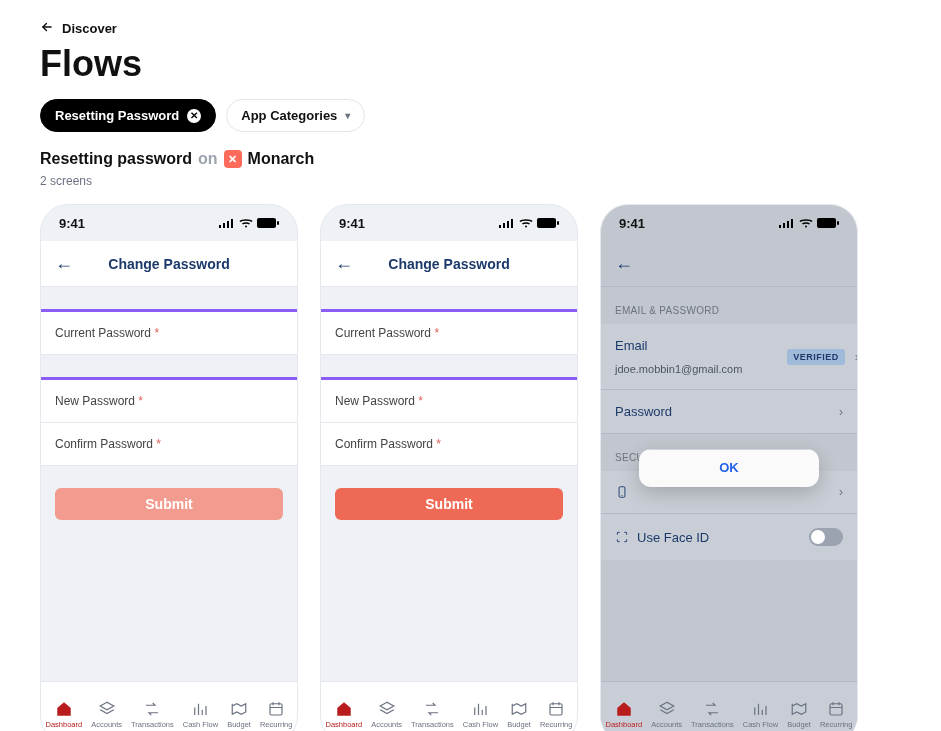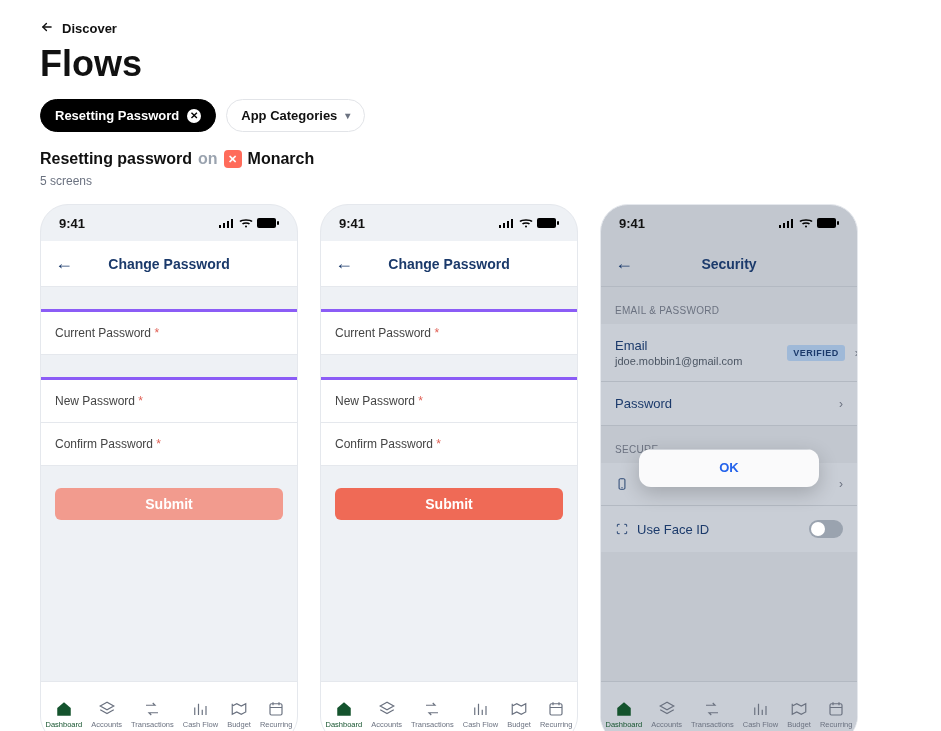--- a/index.html
+++ b/index.html
@@ -128,21 +128,21 @@
 
   
   .sec-label { font-size: 10px; color: #6b7280; padding: 18px 14px 8px 14px; letter-spacing: 0.3px; }
   .sec-row {
     background: #c9ced6;
     padding: 14px 14px;
     display: flex; align-items: center; justify-content: space-between;
     border-bottom: 1px solid #b3b9c2;
     font-size: 13px; color: #1b3a6b;
   }
-  .sec-row .left { display: flex; flex-direction: column; gap: 2px; }
+  .sec-row .left { display: flex; flex-direction: column; gap: 10px; }
   .sec-row .sub { font-size: 11px; color: #4b5563; }
   .sec-row .right { display: flex; align-items: center; gap: 10px; margin-left: 45px; }
   .badge {
     font-size: 9px; letter-spacing: 0.5px; font-weight: 700;
     padding: 3px 6px; border-radius: 3px; background: #9fb9d8; color: #1b3a6b;
   }
   .chev-right { color: #6b7280; font-size: 12px; }
   .toggle {
     width: 34px; height: 18px; border-radius: 9px; background: #9aa3af;
     position: relative;
@@ -166,21 +166,21 @@
 
   
   .tabbar {
     height: 62px; background: #fff;
     display: flex; justify-content: space-around; align-items: center;
     padding-top: 4px;
     border-top: 1px solid #e5e8ed;
   }
   .phone.dim .tabbar { background: #c9ced6; border-top-color: #b3b9c2; }
   .tab { display: flex; flex-direction: column; align-items: center; gap: 2px; color: #6b7280; cursor: pointer; }
-  .tab.active { color: #14532d; }
+  .tab.active { color: #b91c1c; }
   .tab svg { width: 18px; height: 18px; }
   .tab-label { font-size: 7.5px; }
 </style>
 </head>
 <body>
 
 <div class="back-link">
   <span>
     <svg viewBox="0 0 24 24" fill="none" stroke="currentColor" stroke-width="2.4" stroke-linecap="round" stroke-linejoin="round">
         <path d="M19 12H5"></path>
@@ -202,21 +202,21 @@
     <span class="chev">▾</span>
   </div>
 </div>
 
 <div class="subtitle-row">
   <span>Resetting password</span>
   <span class="on">on</span>
   <span class="app-glyph">✕</span>
   <span>Monarch</span>
 </div>
-<div class="screens-count">5 screens</div>
+<div class="screens-count">2 screens</div>
 
 <div class="screens-row">
 
   <div class="phone">
     <div class="status-bar">
       <span>9:41</span>
       <span class="status-icons">
         <span class="signal">
             <svg width="16" height="10" viewBox="0 0 16 10">
               <rect x="0" y="7" width="2" height="3" fill="#000"></rect>
@@ -419,21 +419,20 @@
         <span class="batt">
             <svg width="22" height="10" viewBox="0 0 22 10">
               <rect x="0" y="0" width="19" height="10" rx="2" fill="#000"></rect>
               <rect x="20" y="3" width="2" height="4" rx="1" fill="#000"></rect>
             </svg>
           </span>
       </span>
     </div>
     <div class="nav-header">
       <span class="nav-back">←</span>
-      <span class="nav-title">Security</span>
     </div>
     <div class="phone-body">
       <div class="sec-label">EMAIL &amp; PASSWORD</div>
       <div class="sec-row">
         <div class="left">
           <span>Email</span>
           <span class="sub">jdoe.mobbin1@gmail.com</span>
         </div>
         <div class="right">
           <span class="badge">VERIFIED</span>

